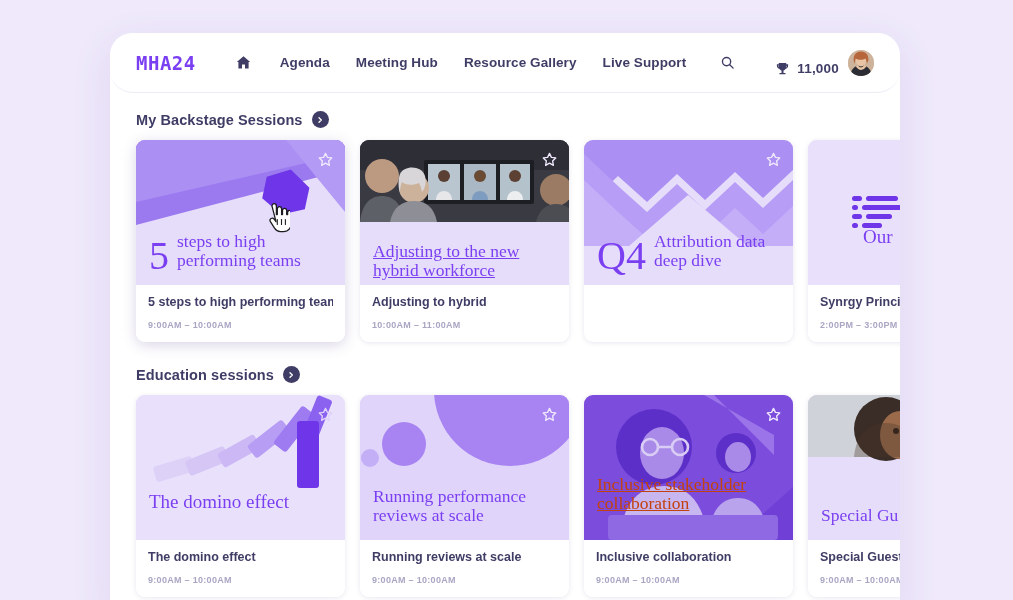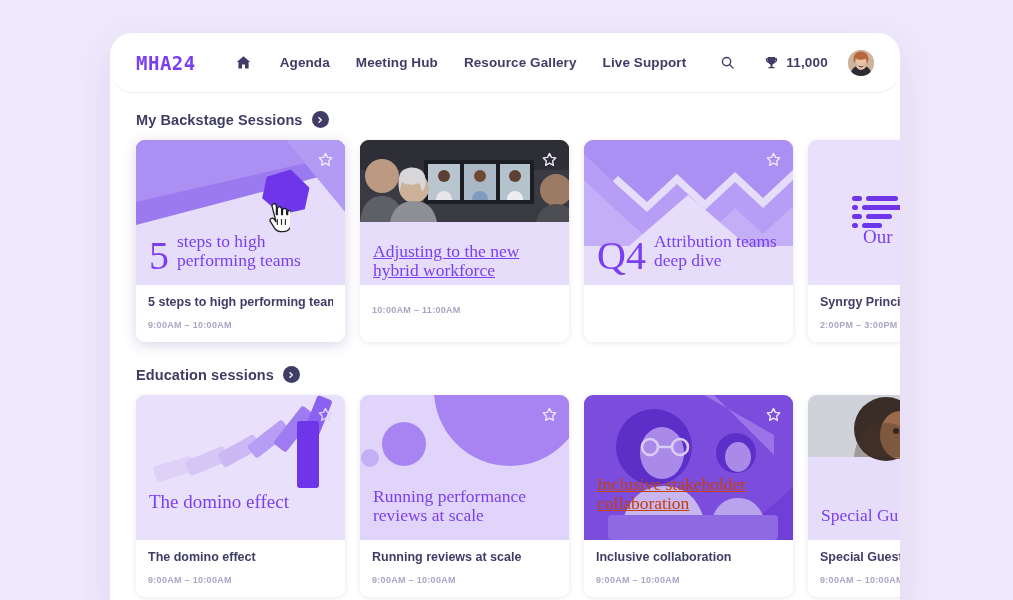--- a/index.html
+++ b/index.html
@@ -32,21 +32,21 @@
     transform:scaleY(1.05);
   }
   .nav{display:flex;align-items:center;gap:26px;}
   .nav-item{
     font-size:13.5px;font-weight:600;color:#3f3d65;letter-spacing:.1px;
     white-space:nowrap;cursor:pointer;text-align:center;
   }
   .home-icon{display:flex;align-items:center;justify-content:center;width:20px;height:20px;}
   .search-btn{display:flex;align-items:center;justify-content:center;
     width:22px;height:22px;cursor:pointer;margin-left:4px;}
-  .right-zone{margin-left:auto;display:flex;align-items:center;gap:20px;}
+  .right-zone{margin-left:auto;display:flex;align-items:flex-end;gap:9px;}
   .points{display:flex;align-items:center;gap:7px;}
   .points-value{font-size:13.5px;font-weight:700;color:#3f3d65;letter-spacing:.2px;}
   .avatar{
     width:26px;height:26px;border-radius:50%;overflow:hidden;
     background:#d9c7b2;position:relative;cursor:pointer;flex:none;
   }
 
   
   .content{padding:0 0 0 0;}
   .section-head{
@@ -214,20 +214,21 @@
               </svg>
             </div>
             <div class="star">
               <svg width="17" height="17" viewBox="0 0 24 24" fill="none" stroke="#efe8fd" stroke-width="1.9" stroke-linejoin="round">
                   <path d="M12 3.4 14.7 9l6.1.8-4.4 4.3 1.1 6.1-5.5-3-5.5 3 1.1-6.1L3.2 9.8 9.3 9Z"></path>
                 </svg>
             </div>
             <div class="hero-title" style="bottom:4px;text-decoration:underline;">Adjusting to the new hybrid workforce</div>
           </div>
           <div class="meta">
+            <div class="meta-title">Adjusting to hybrid</div>
             <div class="meta-time">10:00AM – 11:00AM</div>
           </div>
         </div>
 
         <div class="card">
           <div class="hero">
             <div class="hero-inner">
               <svg width="209" height="145" viewBox="0 0 209 145" preserveAspectRatio="none">
                 <rect width="209" height="145" fill="#e6ddfa"></rect>
                 <path d="M0 0h209v30l-30 28-28-26-30 28-28-26-30 28-29-26-34 32Z" fill="#ab8ff3"></path>
@@ -237,21 +238,21 @@
               </svg>
             </div>
             <div class="star">
               <svg width="17" height="17" viewBox="0 0 24 24" fill="none" stroke="#efe8fd" stroke-width="1.9" stroke-linejoin="round">
                   <path d="M12 3.4 14.7 9l6.1.8-4.4 4.3 1.1 6.1-5.5-3-5.5 3 1.1-6.1L3.2 9.8 9.3 9Z"></path>
                 </svg>
             </div>
             <div class="hero-title">
               <div class="ht-flex">
                 <span class="big">Q4</span>
-                <span class="txt">Attribution teams deep dive</span>
+                <span class="txt">Attribution data deep dive</span>
               </div>
             </div>
           </div>
         </div>
 
         <div class="card">
           <div class="hero">
             <div class="hero-inner">
               <svg width="209" height="145" viewBox="0 0 209 145" preserveAspectRatio="none">
                 <rect width="209" height="145" fill="#e9e1fb"></rect>

